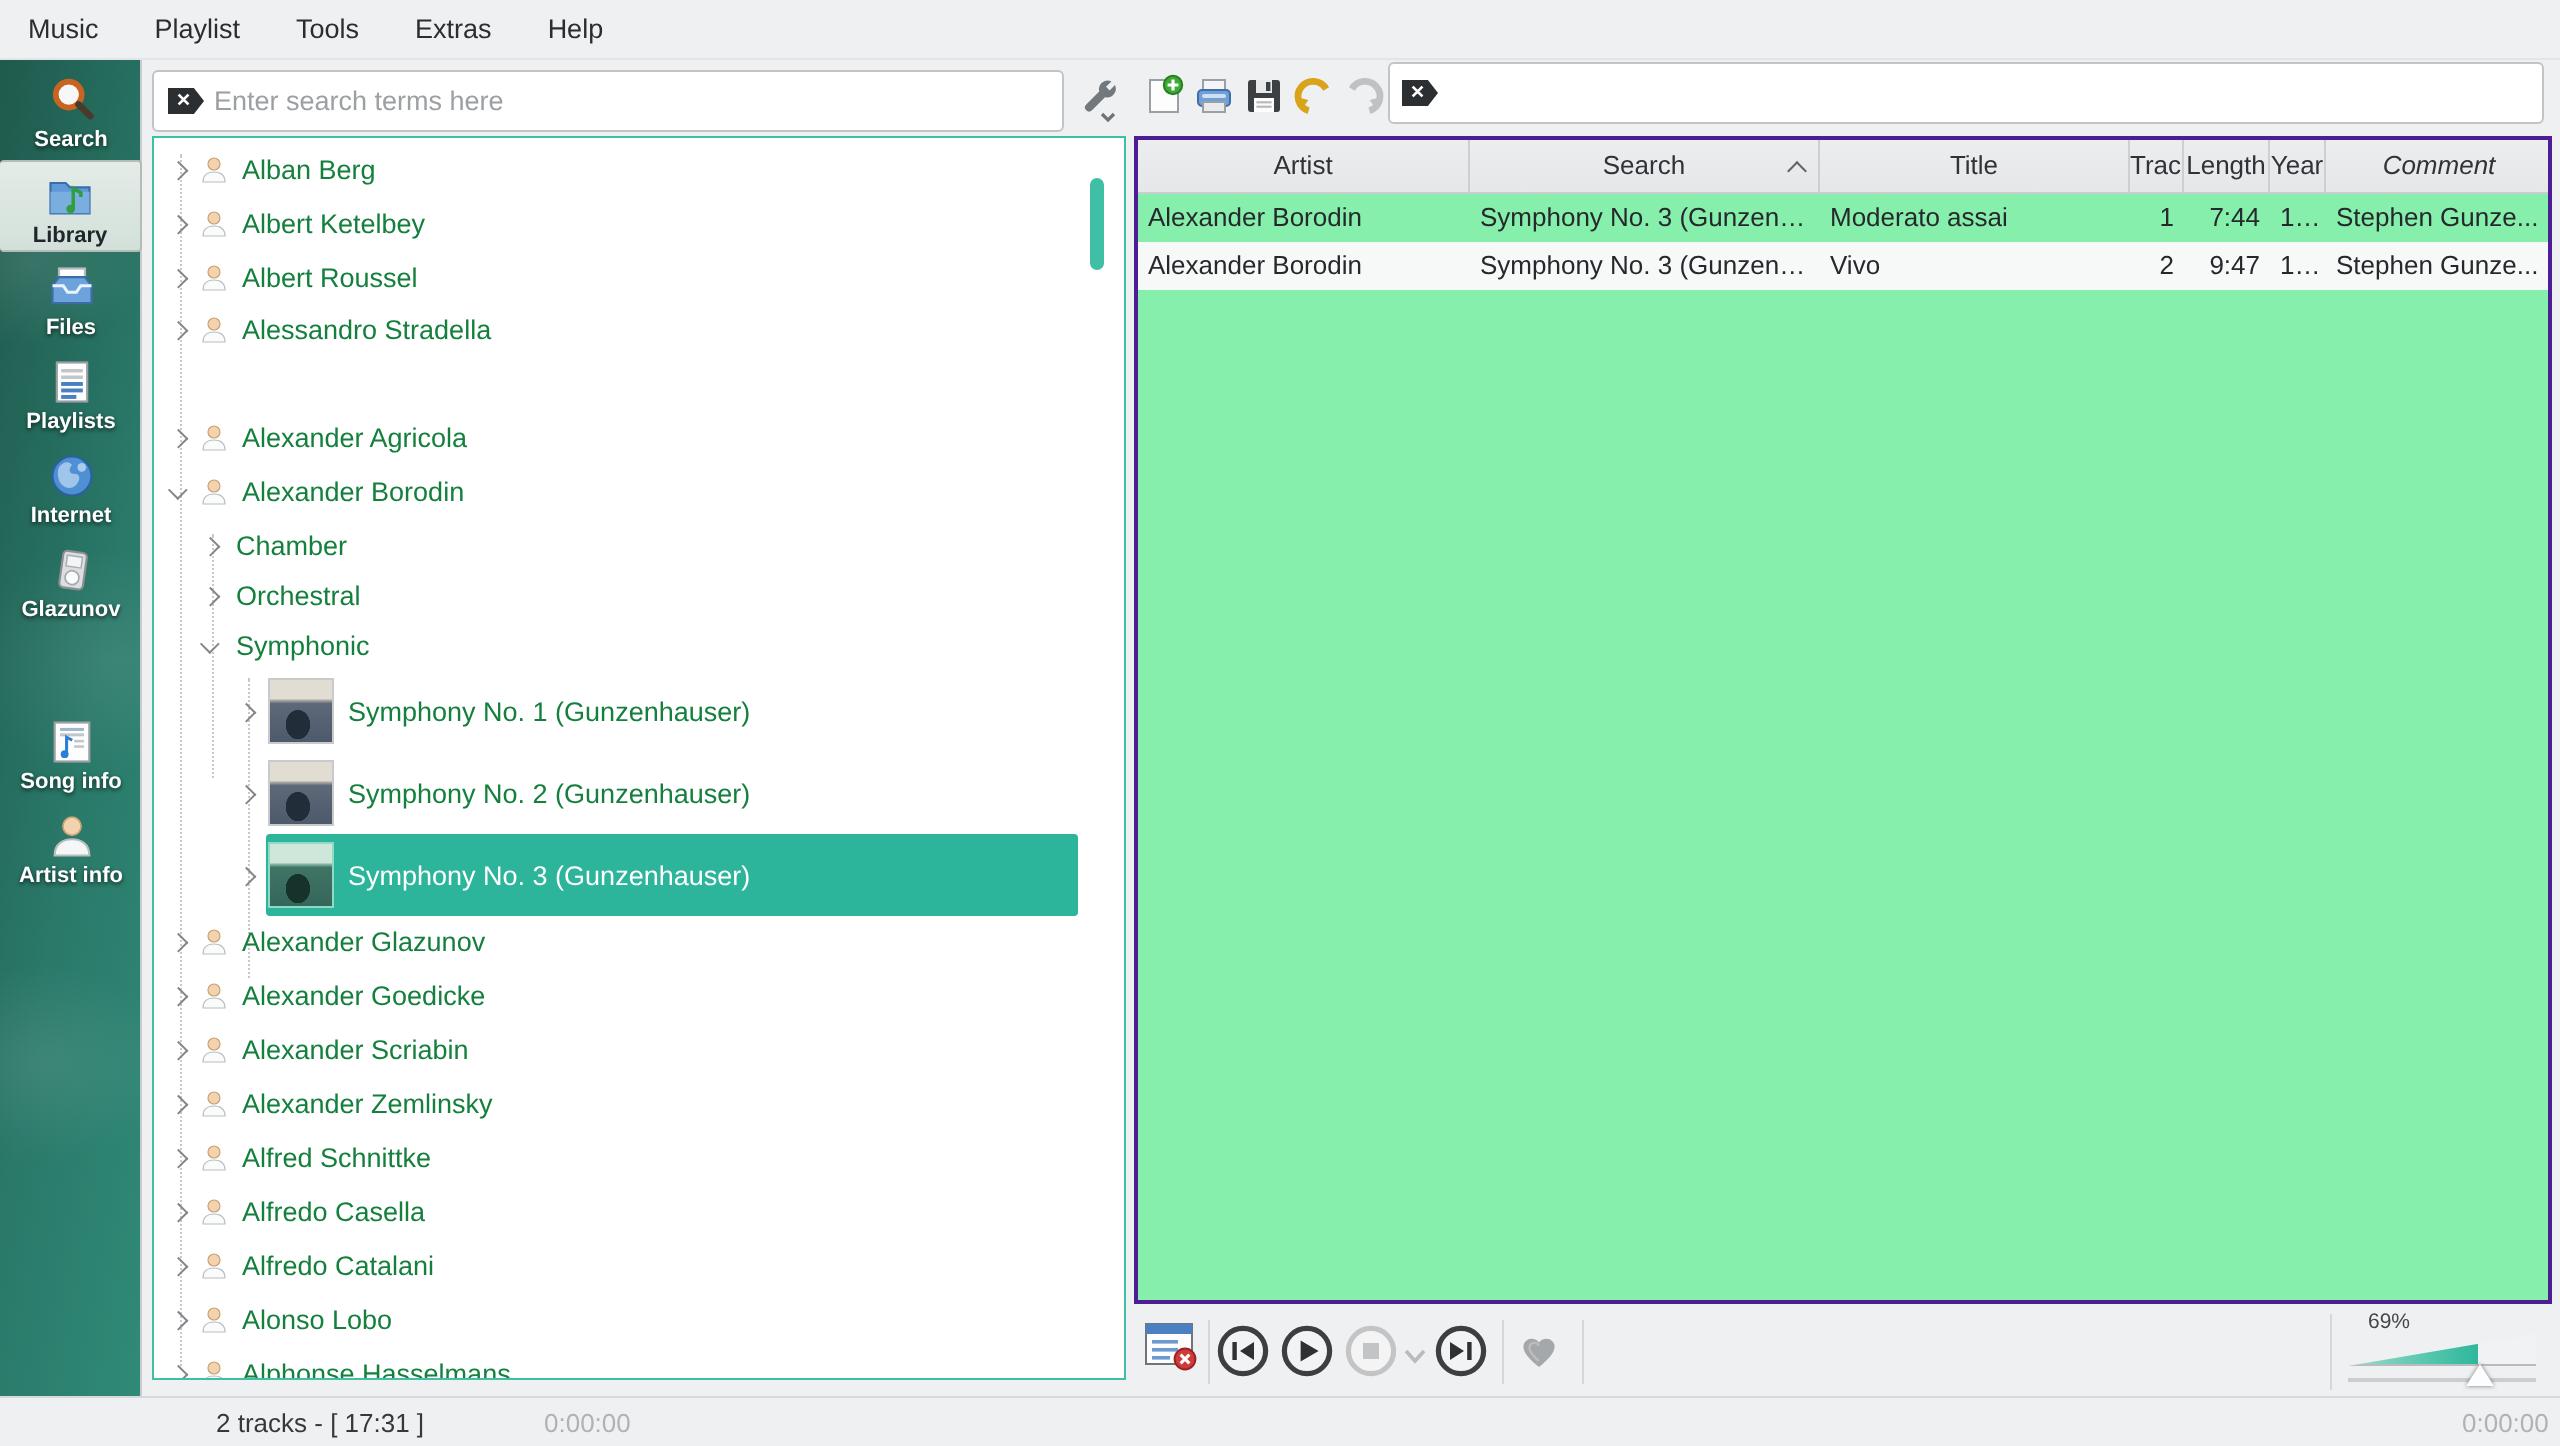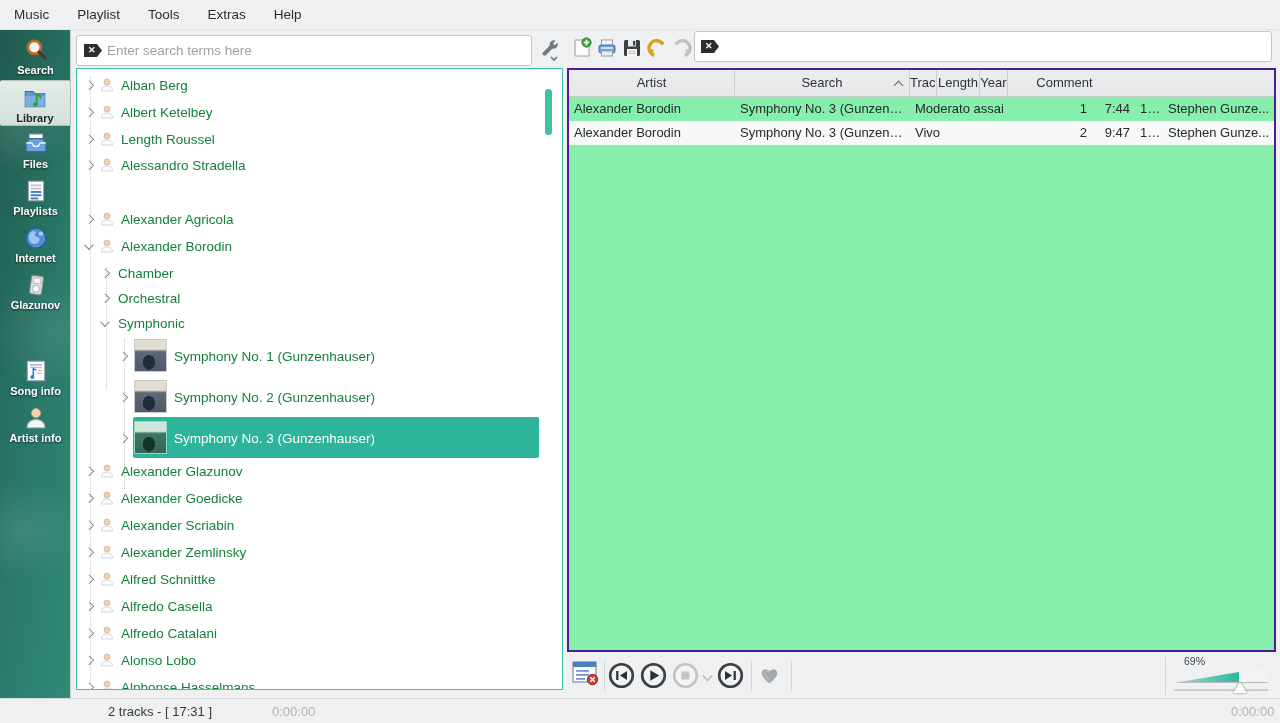--- a/index.html
+++ b/index.html
@@ -61,21 +61,21 @@
       linear-gradient(180deg,#cfe7db 0%,#cfe7db 30%,#7fb3a2 33%,#3f7465 38%,#35665a 100%); }
   #tree-scroll-thumb { position:absolute; left:468px; top:20px; width:7px; height:46px;
     background:#3fc0a6; border-radius:3.5px; }
   
   .tbtn { position:absolute; top:36px; width:24px; height:24px; cursor:pointer; }
   
   #thead { position:absolute; left:0; top:0; width:707px; height:27px; display:flex;
     background:linear-gradient(#ecedef,#e6e7e9); border-bottom:1px solid #cbcdcf; }
   .hcell { height:27px; line-height:26px; text-align:center; overflow:hidden; white-space:nowrap;
     border-right:1px solid #cdcfd1; color:#2f3337; position:relative; flex:none; }
-  .hcell:last-child { border-right:none; }
+  .hcell:last-child { border-right:none;font-style:italic; }
   .sort-up { position:absolute; right:7px; top:12px; width:7px; height:7px;
     border-top:1.6px solid #5f6468; border-left:1.6px solid #5f6468; transform:rotate(45deg); }
   .tr { position:absolute; left:0; width:707px; height:24px; display:flex; }
   .tr.alt { background:#f7f8f8; }
   .td { height:24px; line-height:24px; padding:0 5px; overflow:hidden; white-space:nowrap;
     text-overflow:ellipsis; flex:none; }
   .td.r { text-align:right; }
   .c0{width:166px}.c1{width:175px}.c2{width:155px}.c3{width:27px}.c4{width:43px}.c5{width:28px}.c6{width:113px}
   
   .vsep { position:absolute; width:1px; background:#d6d7d9; }
@@ -211,21 +211,21 @@
           <path d="M2.5 14 c0-3.8 2.6-5 5.5-5 s5.5 1.2 5.5 5 z" fill="#fafbfb" stroke="#b9bdc0" stroke-width=".6"></path>
         </svg>
         <span class="tlabel" style="left:44px">Albert Ketelbey</span>
       </div>
     <div class="trow" style="top:56px">
         <span class="chev" style="left:9px"></span>
         <svg class="person" style="left:22px" viewBox="0 0 16 16">
           <circle cx="8" cy="5" r="3" fill="#f2d3ae" stroke="#c9a276" stroke-width=".6"></circle>
           <path d="M2.5 14 c0-3.8 2.6-5 5.5-5 s5.5 1.2 5.5 5 z" fill="#fafbfb" stroke="#b9bdc0" stroke-width=".6"></path>
         </svg>
-        <span class="tlabel" style="left:44px">Length Roussel</span>
+        <span class="tlabel" style="left:44px">Albert Roussel</span>
       </div>
     <div class="trow" style="top:82px">
         <span class="chev" style="left:9px"></span>
         <svg class="person" style="left:22px" viewBox="0 0 16 16">
           <circle cx="8" cy="5" r="3" fill="#f2d3ae" stroke="#c9a276" stroke-width=".6"></circle>
           <path d="M2.5 14 c0-3.8 2.6-5 5.5-5 s5.5 1.2 5.5 5 z" fill="#fafbfb" stroke="#b9bdc0" stroke-width=".6"></path>
         </svg>
         <span class="tlabel" style="left:44px">Alessandro Stradella</span>
       </div>
     <div class="trow" style="top:136px">
@@ -390,20 +390,21 @@
       <path d="M20.8 12.5 l-6 1.5 3.6 5 z" fill="#bfc1c3"></path>
     </svg>
   </div>
   <input class="text-input" style="left: 694px; top: 31px; width: 578px; height: 31px; padding-left: 30px;" value="">
   <div class="clear-glyph" style="left:701px;top:40px">✕</div>
 
   <div id="track-panel">
     <div id="thead">
       <div class="hcell c0">Artist</div>
       <div class="hcell c1"><span>Search</span><span class="sort-up"></span></div>
+      <div class="hcell c2">Title</div>
       <div class="hcell c3">Track</div>
       <div class="hcell c4">Length</div>
       <div class="hcell c5">Year</div>
       <div class="hcell c6">Comment</div>
     </div>
     <div class="tr" style="top:27px">
       <div class="td c0">Alexander Borodin</div>
       <div class="td c1">Symphony No. 3 (Gunzenhauser)</div>
       <div class="td c2">Moderato assai</div>
       <div class="td c3 r">1</div>

